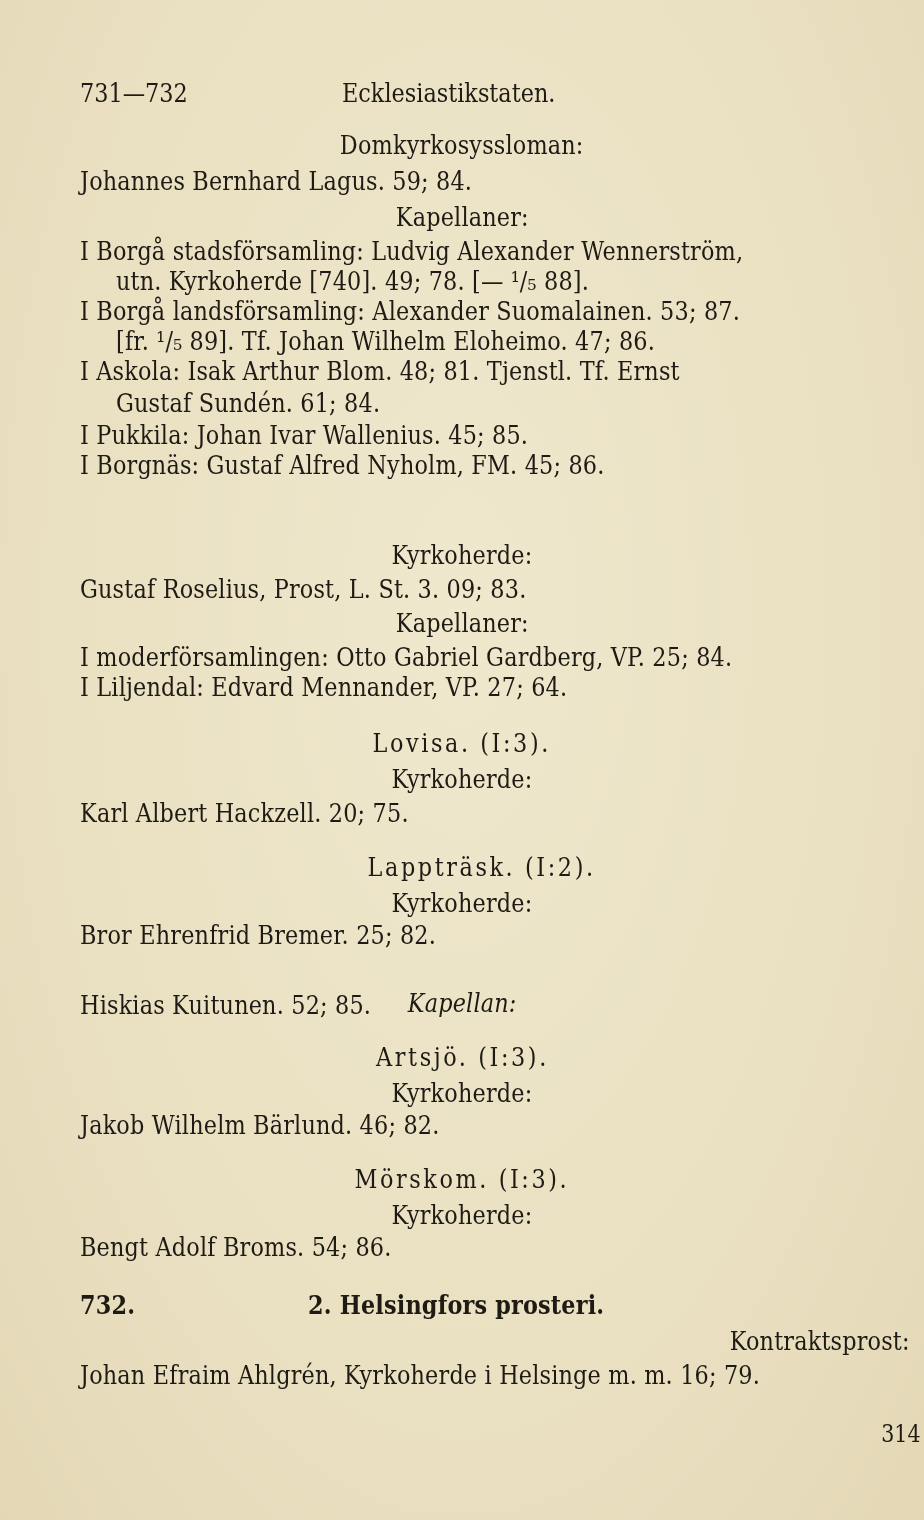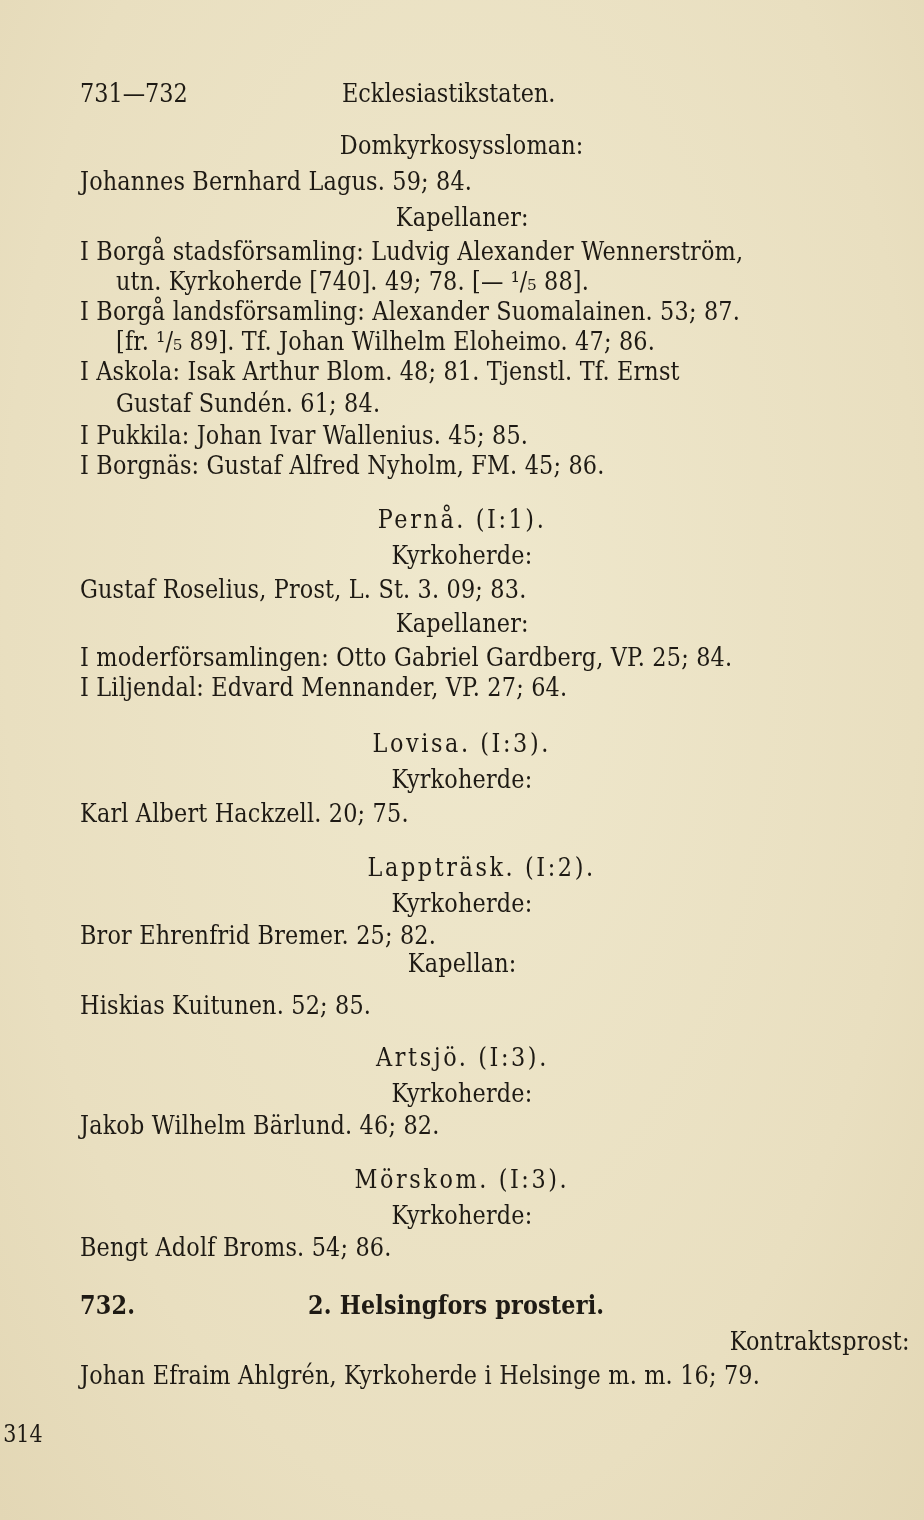--- a/index.html
+++ b/index.html
@@ -23,21 +23,21 @@
     transform-origin: left center;
     transform: scaleX(0.86);
     letter-spacing: 0.2px;
   }
   .indent { left: 116px; }
   .center { left: 0; width: 924px; text-align: center; transform: none; }
   .center span { display: inline-block; transform: scaleX(0.86); }
   .spaced { letter-spacing: 3px; }
   .runhead { position: absolute; top: 76px; font-size: 26px; line-height: 34px; transform: scaleX(0.86); transform-origin: left center; white-space: nowrap; }
   .bold { font-weight: bold; }
-  .folio { position: absolute; top: 1420px; left: 0; width: 924px; text-align: left; font-size: 24px; }
+  .folio { position: absolute; top: 1420px; left: 0; width: 924px; text-align: right; font-size: 24px; }
 </style>
 </head>
 <body>
 
 <div class="page">
 
   <div class="runhead" style="left:80px;">731—732</div>
   <div class="runhead" style="left:342px;">Ecklesiastikstaten.</div>
 
   <div class="line center" style="top:128px;"><span>Domkyrkosyssloman:</span></div>
@@ -46,35 +46,34 @@
   <div class="line center" style="top:200px;"><span>Kapellaner:</span></div>
   <div class="line" style="top:234px;">I Borgå stadsförsamling: Ludvig Alexander Wennerström,</div>
   <div class="line indent" style="top:264px;">utn. Kyrkoherde [740].  49; 78. [— ¹/₅ 88].</div>
   <div class="line" style="top:294px;">I Borgå landsförsamling: Alexander Suomalainen. 53; 87.</div>
   <div class="line indent" style="top:324px;">[fr. ¹/₅ 89].  Tf. Johan Wilhelm Eloheimo.  47; 86.</div>
   <div class="line" style="top:354px;">I Askola: Isak Arthur Blom.  48; 81.  Tjenstl.  Tf. Ernst</div>
   <div class="line indent" style="top:386px;">Gustaf Sundén.  61; 84.</div>
   <div class="line" style="top:418px;">I Pukkila: Johan Ivar Wallenius.  45; 85.</div>
   <div class="line" style="top:448px;">I Borgnäs: Gustaf Alfred Nyholm, FM.  45; 86.</div>
 
-  <div class="line center spaced" style="top:502px;"><span>Pernå. (I:1).</span></div>
   <div class="line center" style="top:538px;"><span>Kyrkoherde:</span></div>
   <div class="line" style="top:572px;">Gustaf Roselius, Prost, L. St. 3.  09; 83.</div>
   <div class="line center" style="top:606px;"><span>Kapellaner:</span></div>
   <div class="line" style="top:640px;">I moderförsamlingen: Otto Gabriel Gardberg, VP. 25; 84.</div>
   <div class="line" style="top:670px;">I Liljendal: Edvard Mennander, VP.  27; 64.</div>
 
   <div class="line center spaced" style="top:726px;"><span>Lovisa. (I:3).</span></div>
   <div class="line center" style="top:762px;"><span>Kyrkoherde:</span></div>
   <div class="line" style="top:796px;">Karl Albert Hackzell.  20; 75.</div>
 
   <div class="line center spaced" style="top:850px;margin-left:20px;"><span>Lappträsk. (I:2).</span></div>
   <div class="line center" style="top:886px;"><span>Kyrkoherde:</span></div>
   <div class="line" style="top:918px;">Bror Ehrenfrid Bremer.  25; 82.</div>
-  <div class="line center" style="top:946px;"><span>Kapellan:</span></div>
+  <div class="line center" style="top:986px;font-style:italic;"><span>Kapellan:</span></div>
   <div class="line" style="top:988px;">Hiskias Kuitunen.  52; 85.</div>
 
   <div class="line center spaced" style="top:1040px;text-decoration:underline;"><span>Artsjö. (I:3).</span></div>
   <div class="line center" style="top:1076px;"><span>Kyrkoherde:</span></div>
   <div class="line" style="top:1108px;">Jakob Wilhelm Bärlund.  46; 82.</div>
 
   <div class="line center spaced" style="top:1162px;text-decoration:underline;"><span>Mörskom. (I:3).</span></div>
   <div class="line center" style="top:1198px;"><span>Kyrkoherde:</span></div>
   <div class="line" style="top:1230px;">Bengt Adolf Broms.  54; 86.</div>
 

